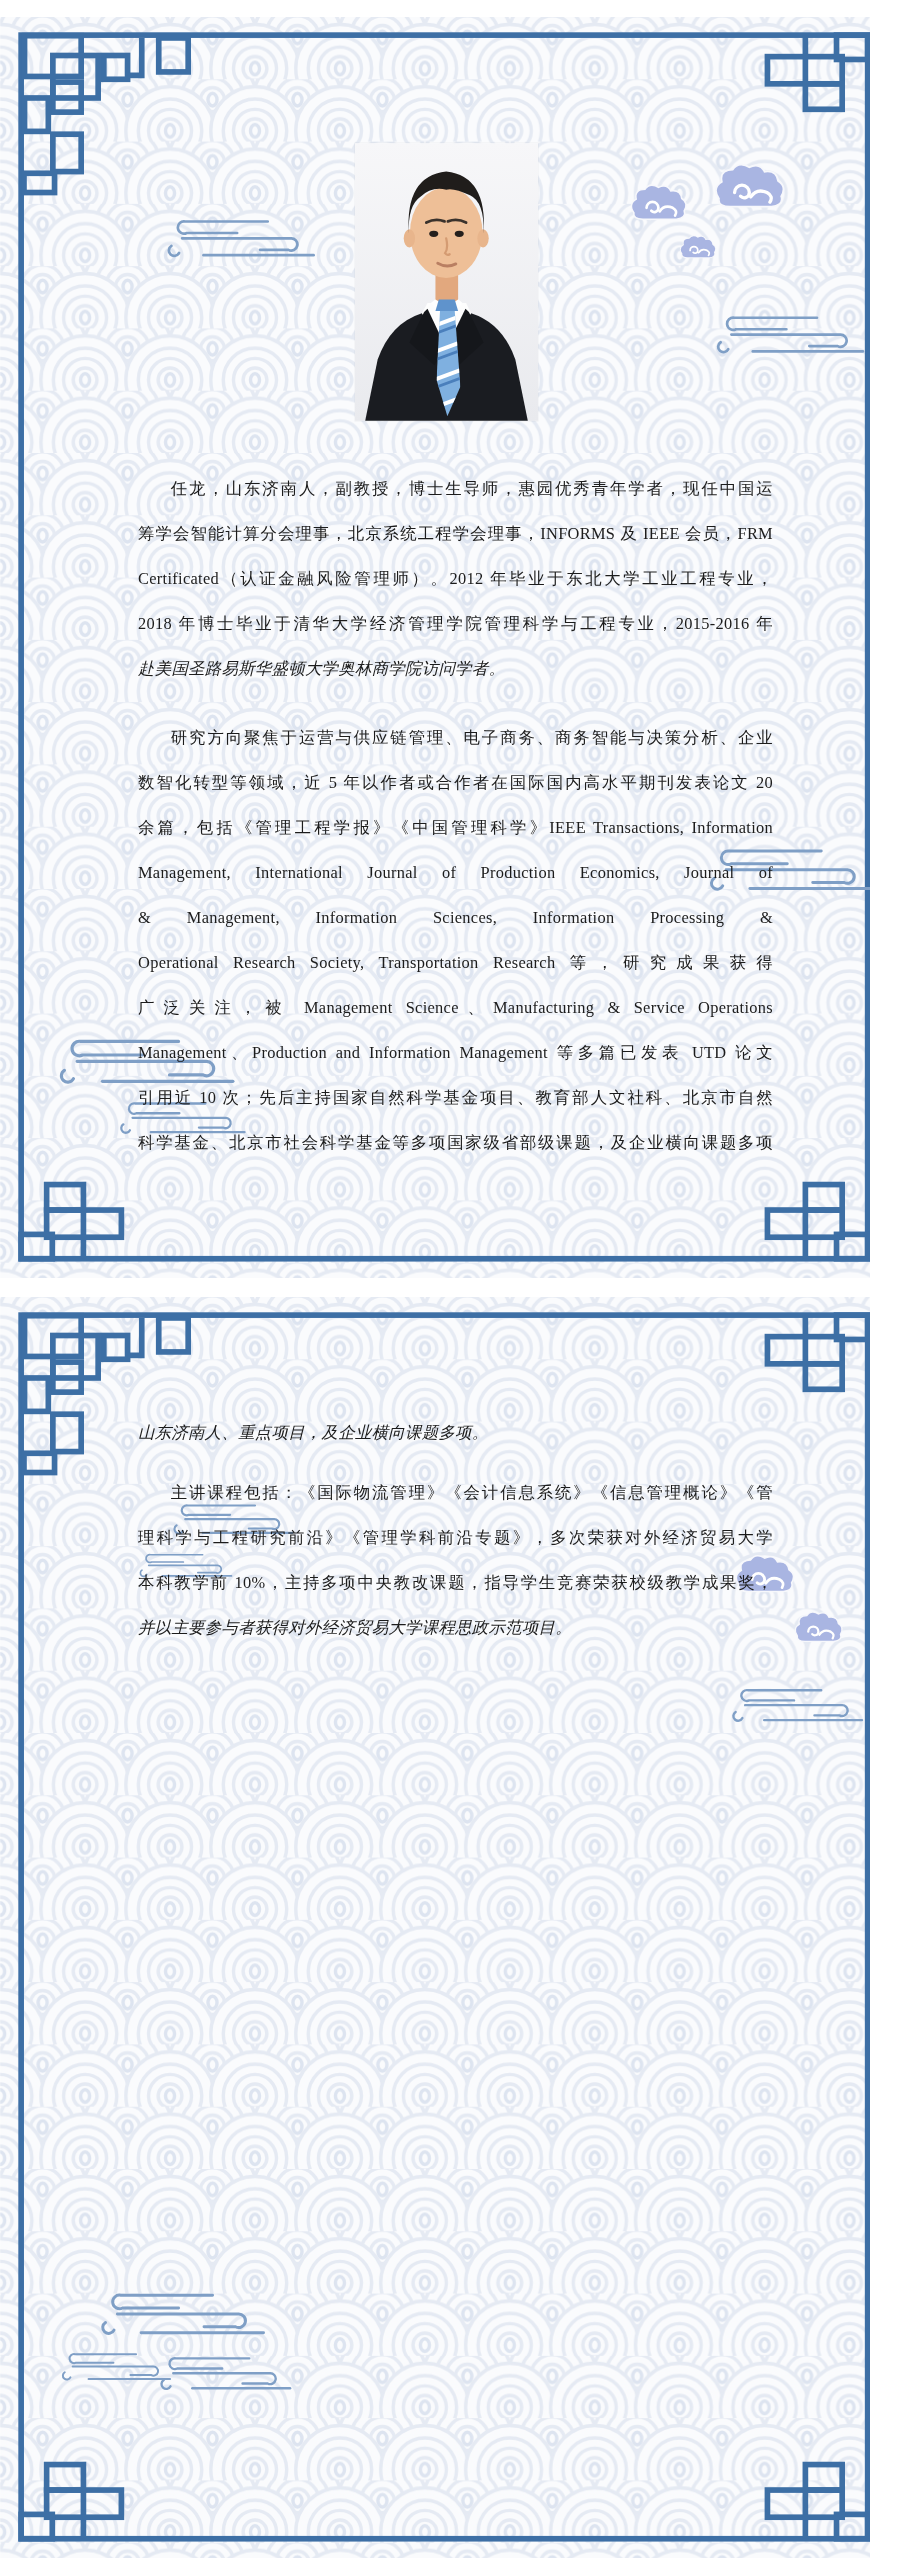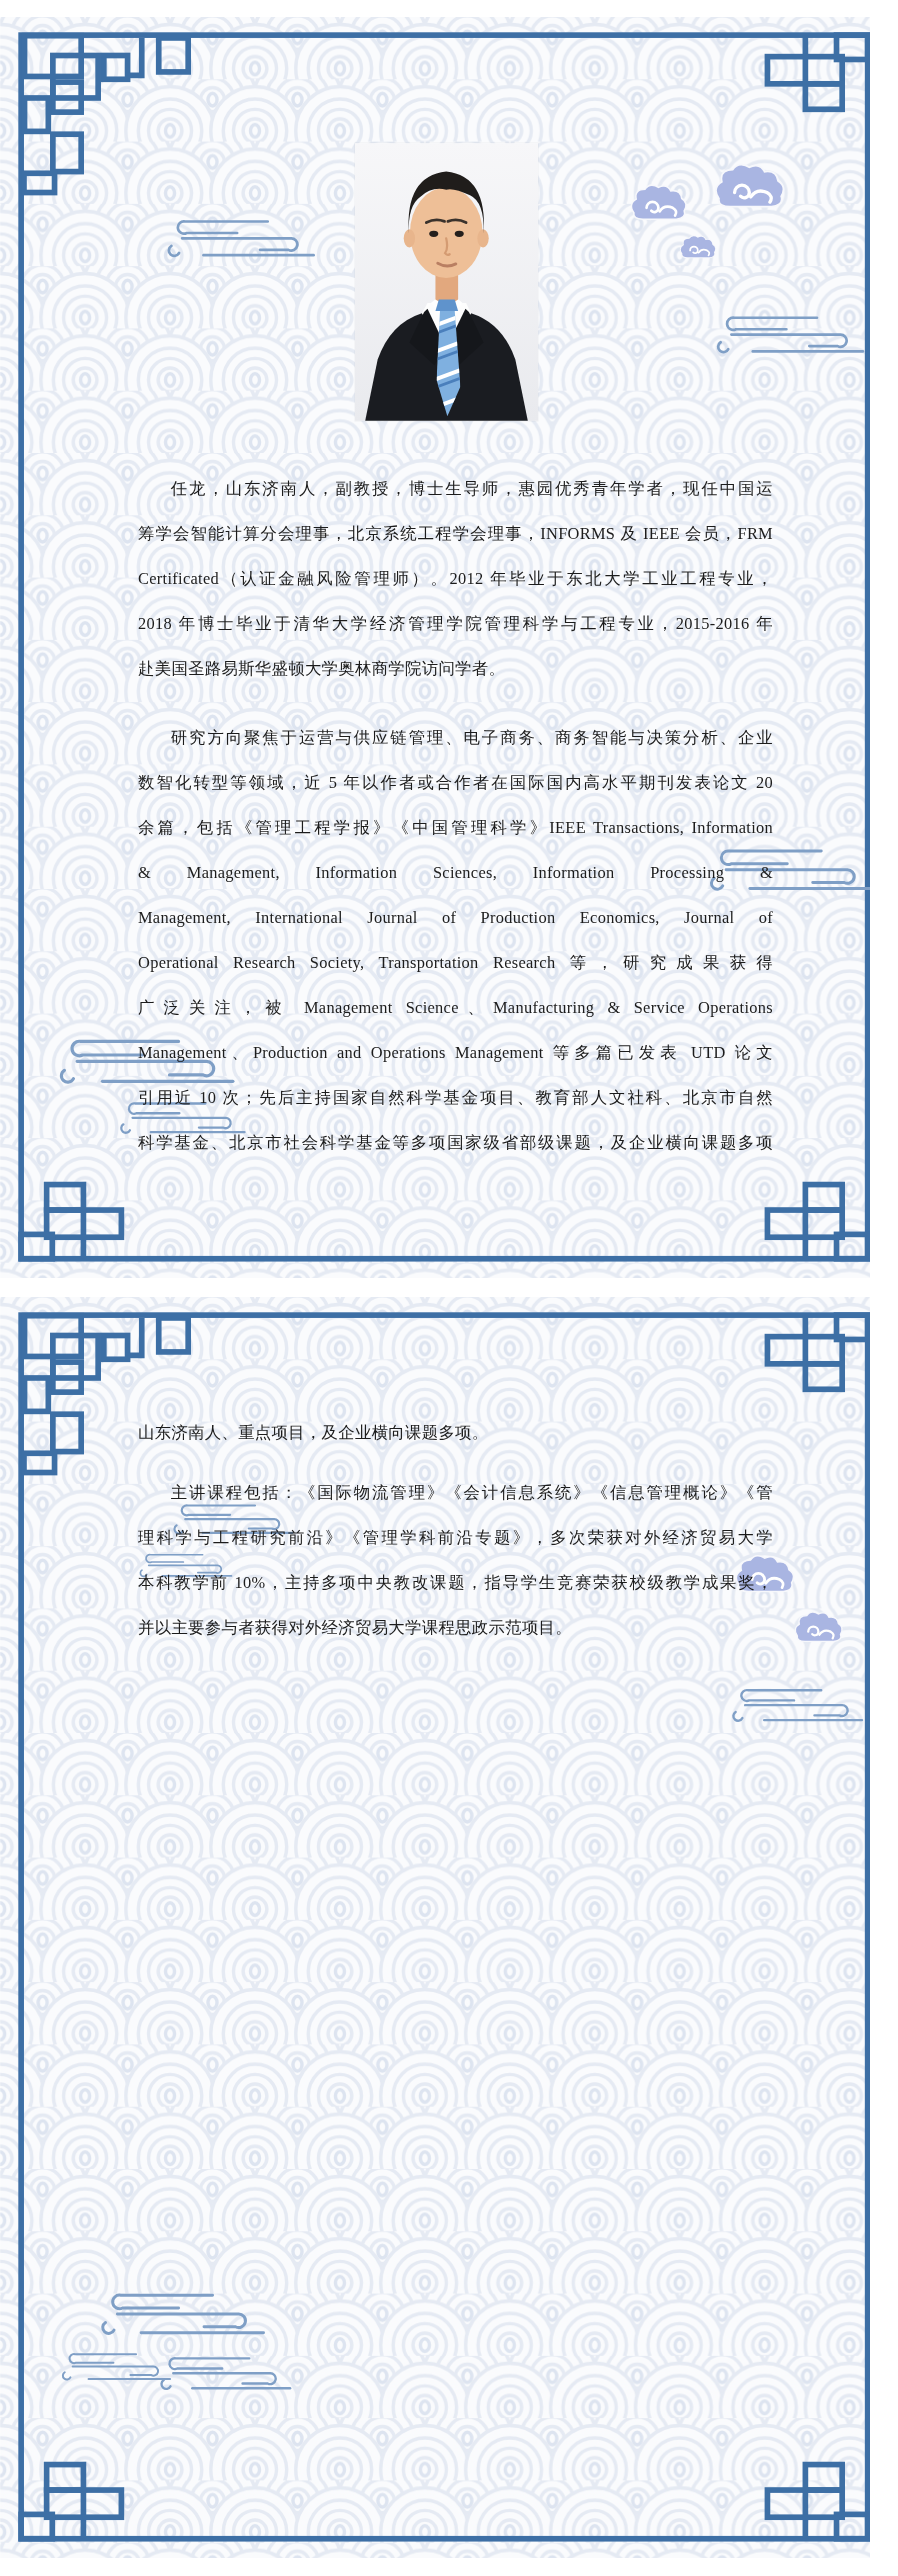--- a/index.html
+++ b/index.html
@@ -6,21 +6,21 @@
   body{width:899px;height:2576px;position:relative;overflow:hidden;
        font-family:"Liberation Serif","DejaVu Serif",serif;}
   .page{position:absolute;left:0;width:870px;height:1261px;overflow:hidden;}
   #page-1{top:17px;}
   #page-2{top:1297px;}
   .page-bg{position:absolute;left:0;top:0;}
   .textblock{position:absolute;left:138px;width:635px;color:#1c1c1c;}
   .line{height:45px;line-height:45px;font-size:16.4px;white-space:nowrap;
         text-align:justify;text-align-last:justify;letter-spacing:0.3px;}
   .line.first{text-indent:2em;}
-  .line.last{text-align-last:left;}
+  .line.last{text-align-last:left;font-style:italic;}
   .photo-wrap{position:absolute;left:355px;top:126px;width:183px;height:278px;
         box-shadow:0 0 0 0.6px rgba(0,0,0,.04);}
 </style>
 </head>
 <body>
 
 <svg width="0" height="0" style="position:absolute">
   <defs>
 
     <pattern id="seigaiha" width="150" height="110" patternUnits="userSpaceOnUse">
@@ -164,25 +164,25 @@
     <div class="line">筹学会智能计算分会理事，北京系统工程学会理事，INFORMS 及 IEEE 会员，FRM</div>
     <div class="line">Certificated（认证金融风险管理师）。2012 年毕业于东北大学工业工程专业，</div>
     <div class="line">2018 年博士毕业于清华大学经济管理学院管理科学与工程专业，2015-2016 年</div>
     <div class="line last">赴美国圣路易斯华盛顿大学奥林商学院访问学者。</div>
   </div>
 
   <div class="textblock" style="top:698px">
     <div class="line first">研究方向聚焦于运营与供应链管理、电子商务、商务智能与决策分析、企业</div>
     <div class="line">数智化转型等领域，近 5 年以作者或合作者在国际国内高水平期刊发表论文 20</div>
     <div class="line">余篇，包括《管理工程学报》《中国管理科学》IEEE Transactions, Information</div>
+    <div class="line">Management, International Journal of Production Economics, Journal of</div>
     <div class="line">&amp; Management, Information Sciences, Information Processing &amp;</div>
-    <div class="line">Management, International Journal of Production Economics, Journal of</div>
     <div class="line">Operational Research Society, Transportation Research 等，研究成果获得</div>
     <div class="line">广泛关注，被 Management Science、Manufacturing &amp; Service Operations</div>
-    <div class="line">Management、Production and Operations Management 等多篇已发表 UTD 论文</div>
+    <div class="line">Management、Production and Information Management 等多篇已发表 UTD 论文</div>
     <div class="line">引用近 10 次；先后主持国家自然科学基金项目、教育部人文社科、北京市自然</div>
     <div class="line">科学基金、北京市社会科学基金等多项国家级省部级课题，及企业横向课题多项</div>
   </div>
 </div>
 
 <div class="page" id="page-2">
   <svg class="page-bg" width="899" height="1261" viewBox="0 0 1587 2227">
     <rect x="0" y="0" width="1587" height="2227" fill="url(#seigaiha)"></rect>
     <rect x="37" y="32" width="1495" height="2161" fill="none" stroke="#3d6fa5" stroke-width="10"></rect>
     <use href="#fret-complex"></use>

